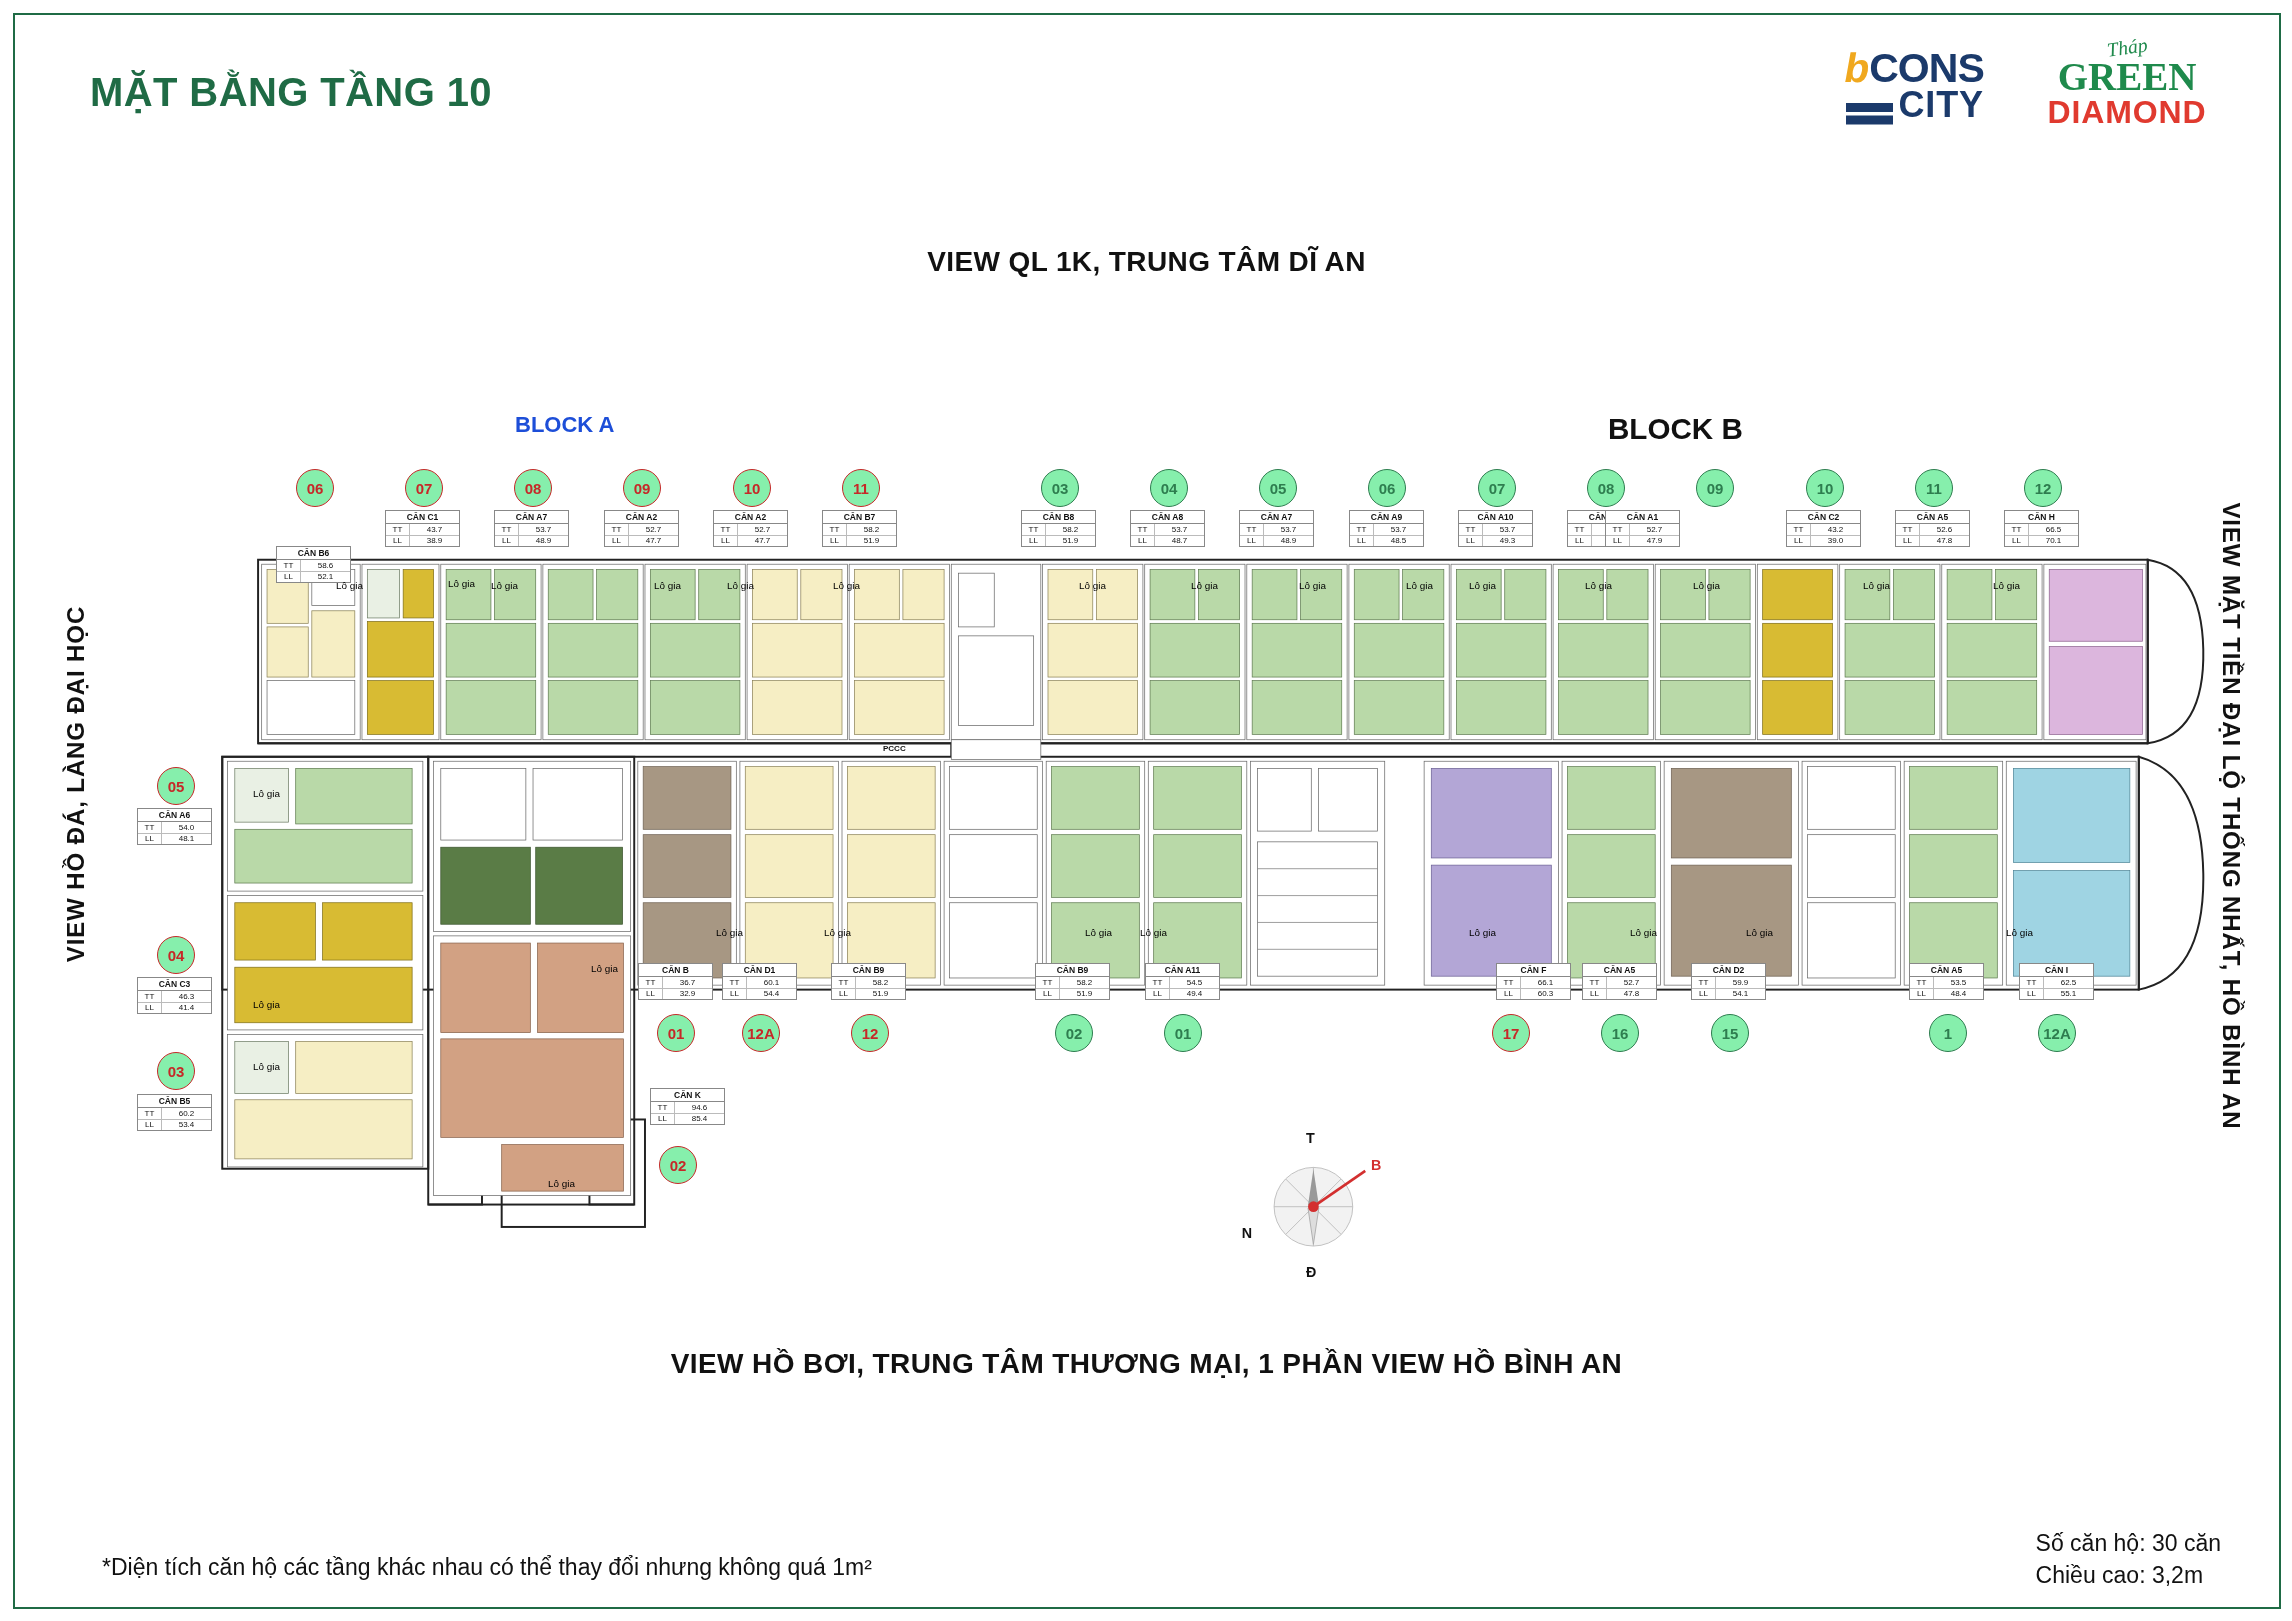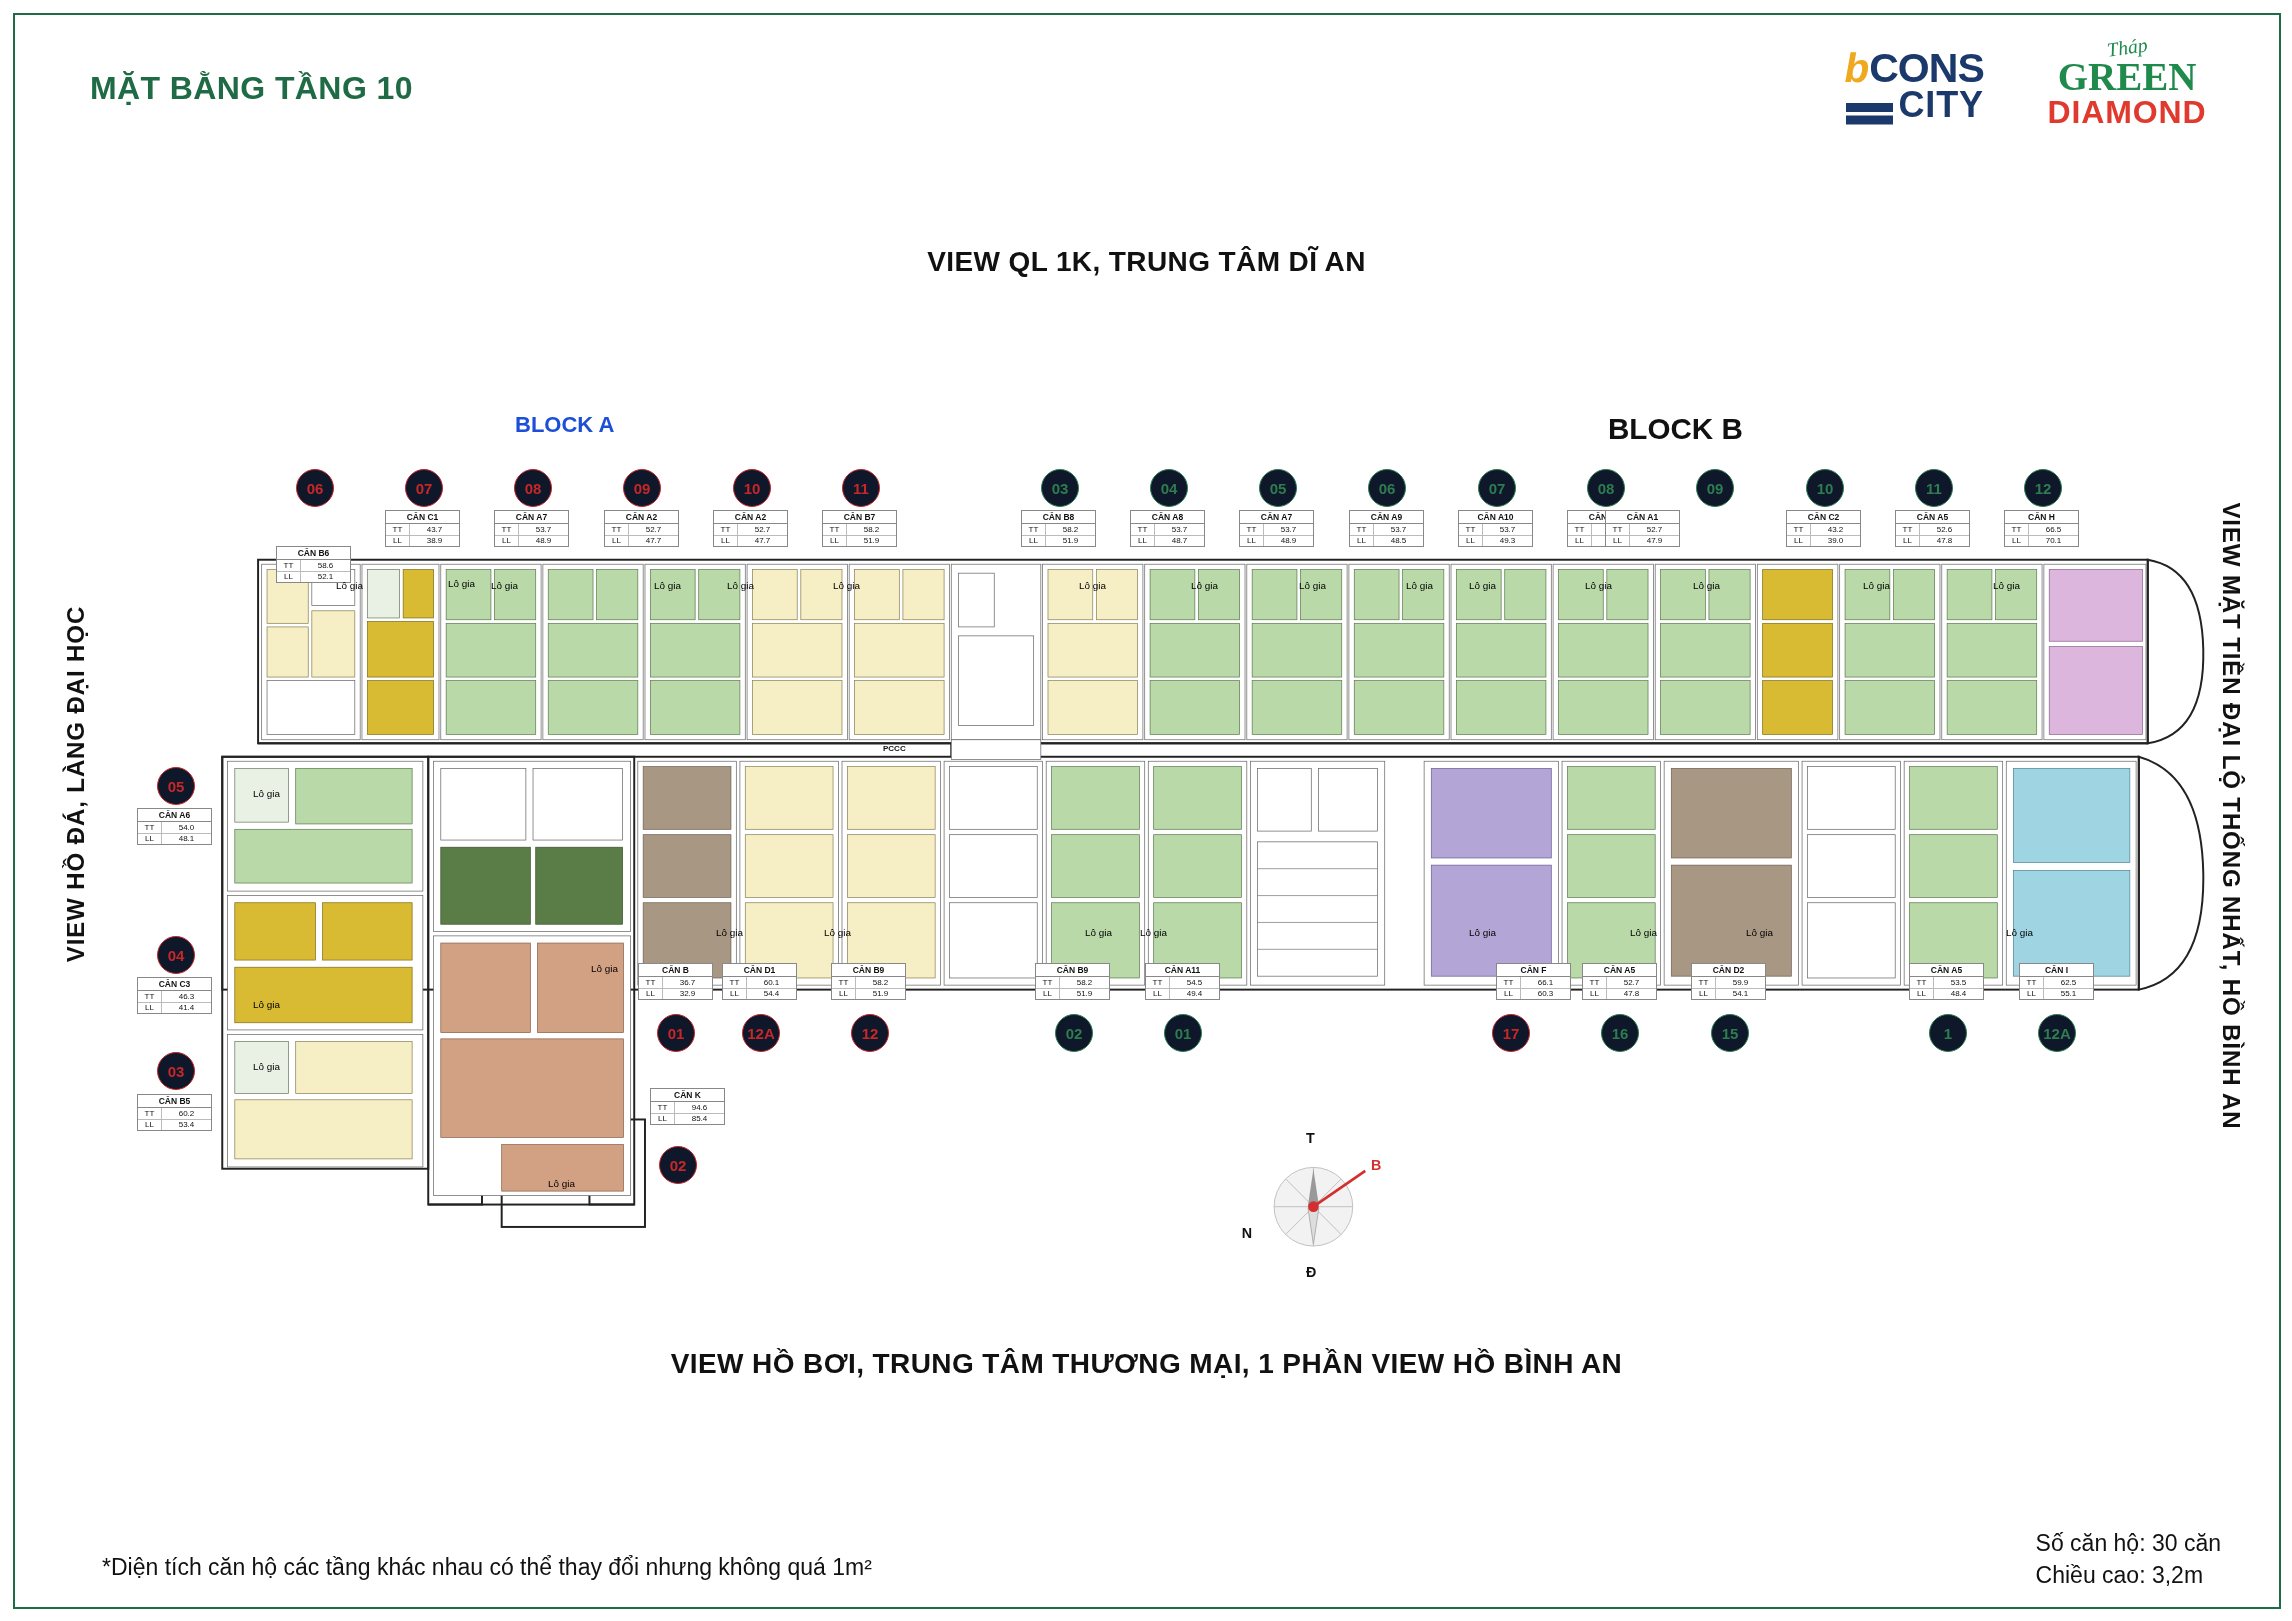--- a/index.html
+++ b/index.html
@@ -10,21 +10,21 @@
     position:relative;
     overflow:hidden;
   }
   .page-border{
     position:absolute;left:12.5px;top:12.5px;right:12.5px;bottom:12.5px;
     border:2.7px solid #1f6b45;
     box-sizing:border-box;
   }
   .title{
     position:absolute;left:90px;top:70px;
-    font-size:32px;font-weight:bold;color:#1f6b45;letter-spacing:0.4px;
+    font-size:40px;font-weight:bold;color:#1f6b45;letter-spacing:0.4px;
   }
   
   .logo-bcons{
     position:absolute;right:309px;top:49px;width:179px;height:94px;
     color:#1b3a6b;
   }
   .logo-bcons .cons{
     font-size:41px;font-weight:bold;letter-spacing:-0.9px;line-height:38px;
     text-align:right;
   }
@@ -73,21 +73,21 @@
     position:absolute;right:-430px;top:802px;width:985px;text-align:center;
     transform:rotate(90deg);
     font-size:24px;font-weight:bold;color:#111;letter-spacing:0.9px;
   }
   .block-a{position:absolute;left:515px;top:412px;font-size:22px;font-weight:bold;color:#1d4ed8;}
   .block-b{position:absolute;left:1608px;top:412px;font-size:29.6px;font-weight:bold;color:#111;}
 
   
   .badge{
     position:absolute;width:36px;height:36px;border-radius:50%;
-    border:1.8px solid #c62828;color:#c62828;background:#0f172a;
+    border:1.8px solid #c62828;color:#c62828;background:#86efac;
     font-size:15px;font-weight:bold;display:flex;align-items:center;justify-content:center;
   }
   .badge.green{border-color:#2e7d4f;color:#2e7d4f;}
 
   
   .ucard{
     position:absolute;width:75px;border:0.9px solid #888;background:#fff;
     font-size:8px;color:#111;box-sizing:border-box;
   }
   .ucard .hd{

